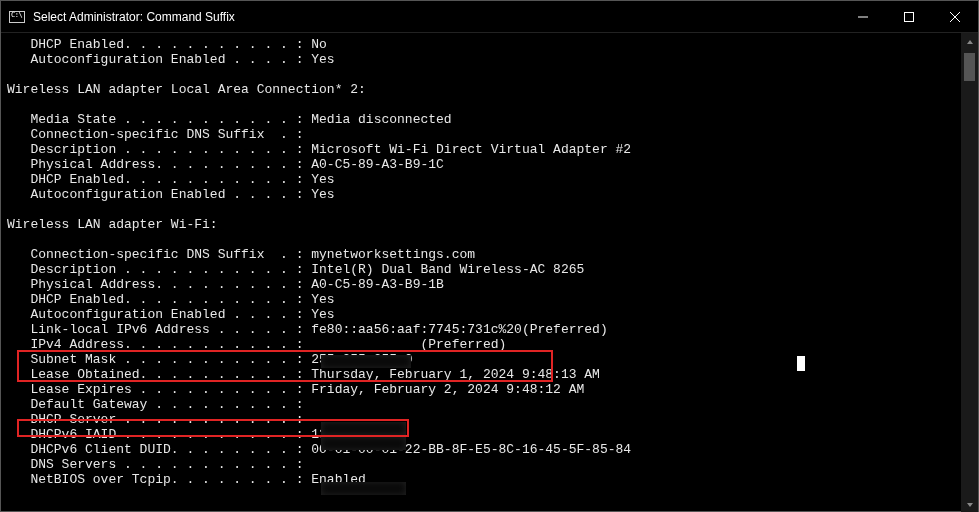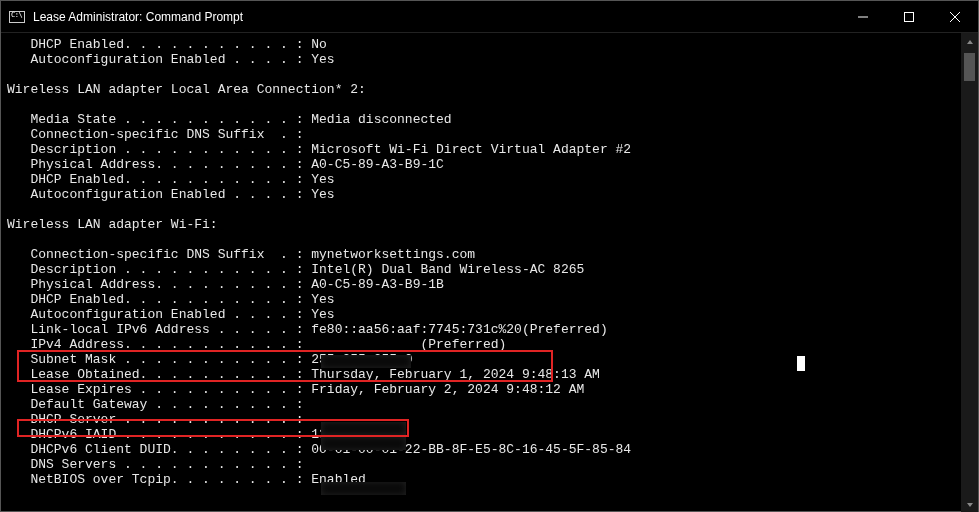--- a/index.html
+++ b/index.html
@@ -99,21 +99,21 @@
     box-shadow: inset 0 0 6px #222;
   }
 </style>
 </head>
 <body>
 
 <div class="window">
 
   <div class="titlebar">
     <div class="appicon">C:\</div>
-    <div class="title">Lease Administrator: Command Prompt</div>
+    <div class="title">Select Administrator: Command Suffix</div>
     <div class="controls">
       <div class="ctrl">
         <svg viewBox="0 0 10 10">
             <line x1="0" y1="5" x2="10" y2="5" stroke="#fff" stroke-width="1"></line>
           </svg>
       </div>
       <div class="ctrl">
         <svg viewBox="0 0 10 10">
             <rect x="0.5" y="0.5" width="9" height="9" fill="none" stroke="#fff" stroke-width="1"></rect>
           </svg>

